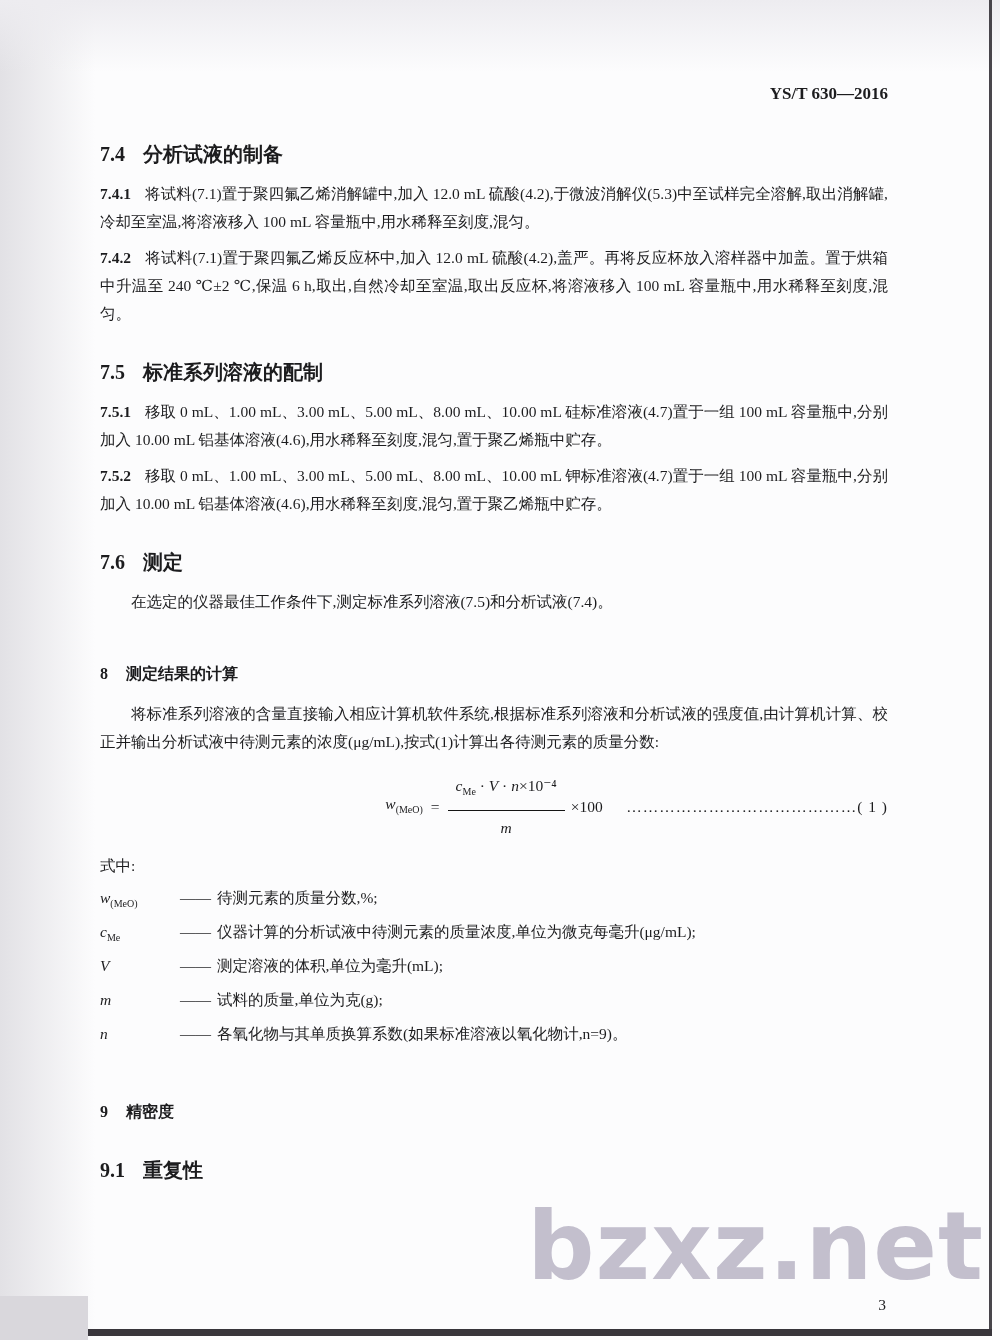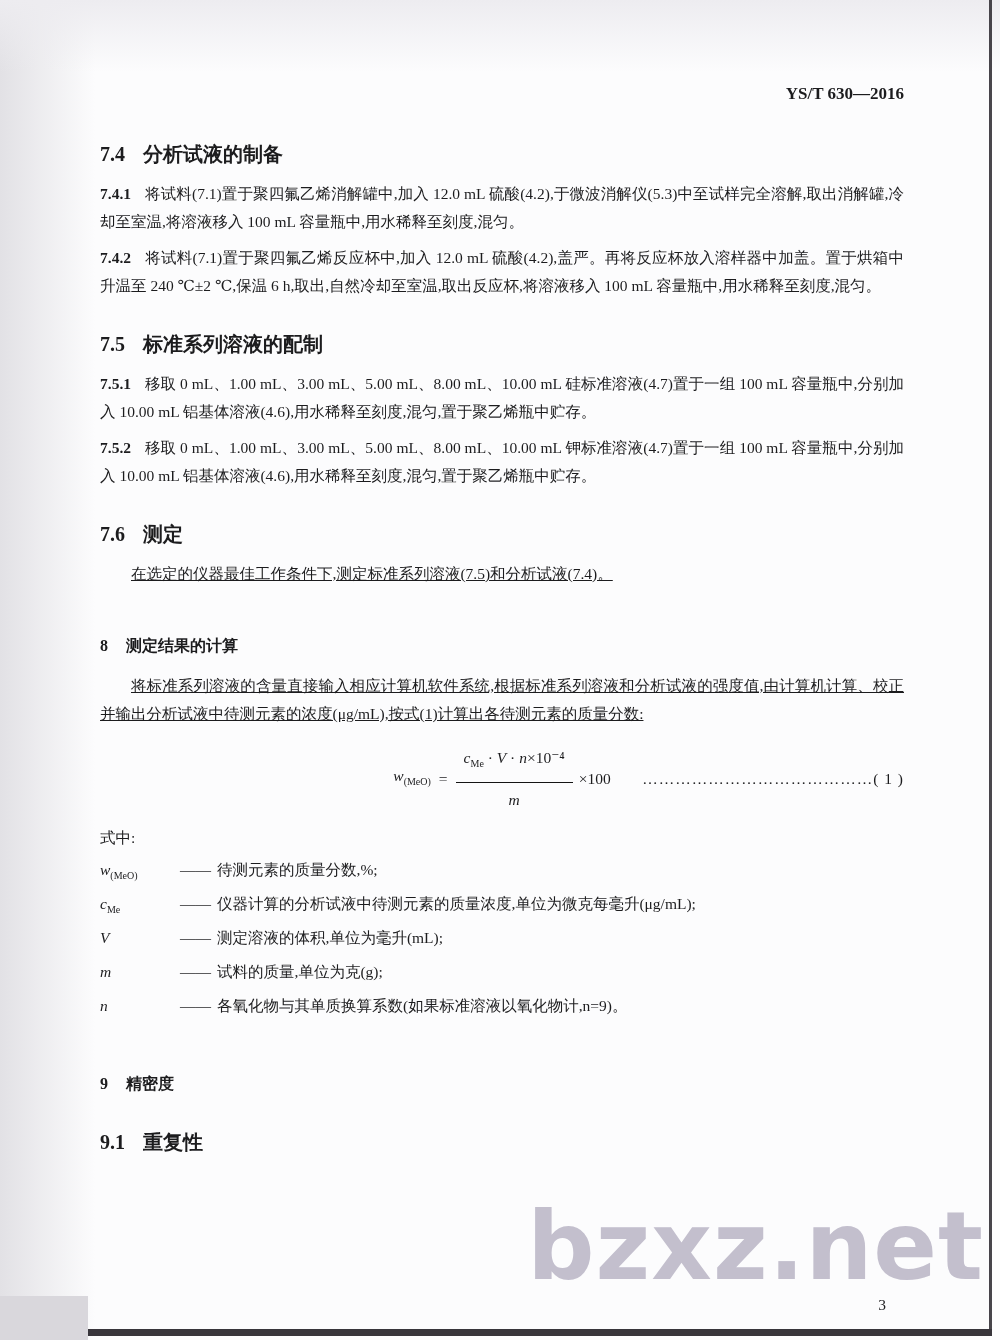--- a/index.html
+++ b/index.html
@@ -39,21 +39,21 @@
     background: #38353b;
   }
   .corner-bl {
     position: absolute; left: 0; bottom: 0; width: 88px; height: 44px;
     background: #d9d7dc;
   }
   
   .content {
     position: absolute;
     left: 100px;
-    right: 96px;
+    right: 112px;
     top: 80px;
     font-size: 15.5px;
     line-height: 28px;
   }
   .std-header {
     text-align: right;
     font-weight: bold;
     font-size: 17px;
     margin-bottom: 32px;
   }
@@ -69,21 +69,21 @@
   }
   .h .hn, .hc .hn { margin-right: 18px; }
   .pn, .pi {
     margin: 8px 0;
     text-align: justify;
   }
   .pn .num {
     font-weight: bold;
     margin-right: 14px;
   }
-  .pi { text-indent: 2em; text-decoration: underline; }
+  .pi { text-indent: 2em; }
   
   .formula-row {
     position: relative;
     margin: 20px 0 14px;
     height: 62px;
     display: flex;
     align-items: center;
     justify-content: center;
     font-size: 15.5px;
   }

